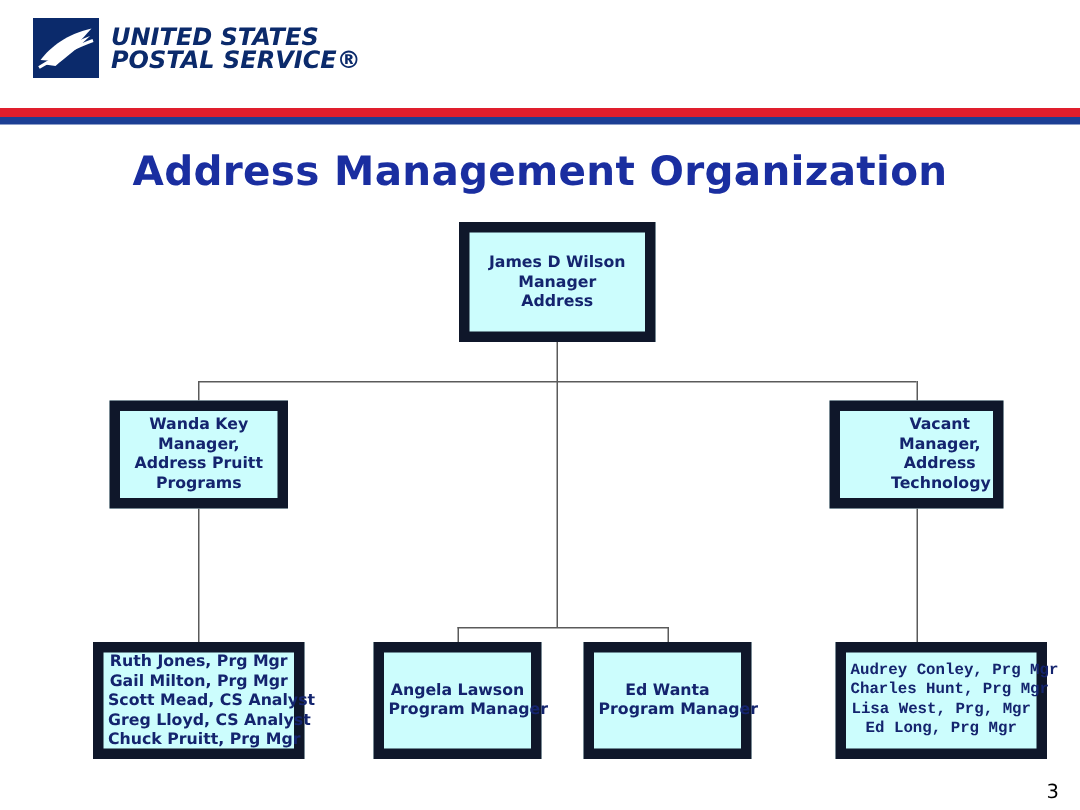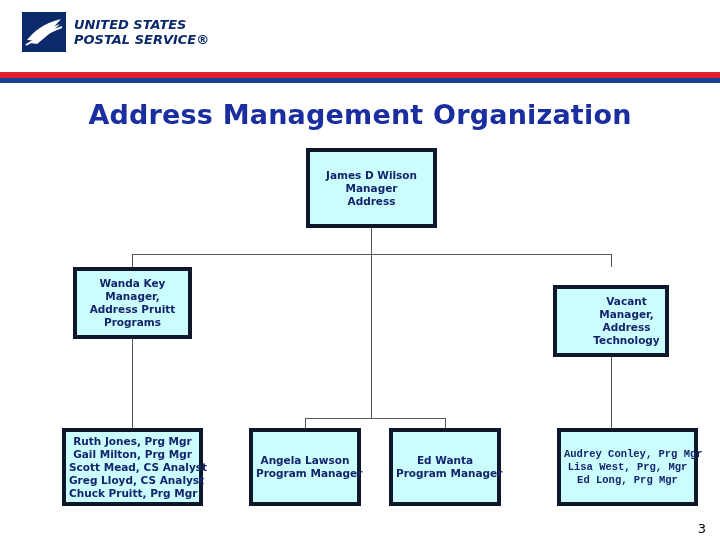--- a/index.html
+++ b/index.html
@@ -25,21 +25,21 @@
     display:flex;align-items:center;justify-content:center;
     position:relative;overflow:hidden;
   }
   .eagle-box svg{display:block;}
   .usps-text{
     margin-left:8px;
     color:#0b2a6b;
     font-family:"DejaVu Sans", sans-serif;
     font-weight:bold;
     font-style:italic;
-    font-size:13px;
+    font-size:16px;
     line-height:15px;
     letter-spacing:0px;
   }
   .usps-text div{white-space:nowrap;}
 
   .rule-red{
     position:absolute;left:0;top:72px;width:720px;height:6px;background:#e01e2d;
   }
   .rule-blue{
     position:absolute;left:0;top:78px;width:720px;height:5px;background:#1c3f94;
@@ -55,21 +55,21 @@
     font-size:27px;
     letter-spacing:0.2px;
   }
 
   
   .chart{position:absolute;left:0;top:0;width:720px;height:540px;}
 
   .node{
     position:absolute;
     background:#ccfdfd;
-    border:4px solid #0f172a;
+    border:7px solid #0f172a;
     box-sizing:border-box;
     color:#14246e;
     font-family:"DejaVu Sans", sans-serif;
     font-weight:bold;
     font-size:10.5px;
     line-height:13px;
     text-align:center;
     display:flex;
     align-items:center;
     justify-content:center;
@@ -142,21 +142,21 @@
 
   <div class="node" style="left:73px;top:267px;width:119px;height:72px;">
     <div class="lines">
       <div>Wanda Key</div>
       <div>Manager,</div>
       <div>Address Pruitt</div>
       <div>Programs</div>
     </div>
   </div>
 
-  <div class="node" style="left:553px;top:285px;width:116px;height:72px;padding-left:34px;">
+  <div class="node" style="left:553px;top:267px;width:116px;height:72px;padding-left:34px;">
     <div class="lines">
       <div>Vacant</div>
       <div>Manager,</div>
       <div>Address</div>
       <div>Technology</div>
     </div>
   </div>
 
   <div class="node" style="left:62px;top:428px;width:141px;height:78px;">
     <div class="lines">
@@ -178,19 +178,20 @@
   <div class="node" style="left:389px;top:428px;width:112px;height:78px;">
     <div class="lines">
       <div>Ed Wanta</div>
       <div>Program Manager</div>
     </div>
   </div>
 
   <div class="node" style="left:557px;top:428px;width:141px;height:78px;font-family:Liberation Mono, monospace;">
     <div class="lines">
       <div>Audrey Conley, Prg Mgr</div>
+      <div>Charles Hunt, Prg Mgr</div>
       <div>Lisa West, Prg, Mgr</div>
       <div>Ed Long, Prg Mgr</div>
     </div>
   </div>
 </div>
 
 <div class="page-num">3</div>
 
 </body></html>

